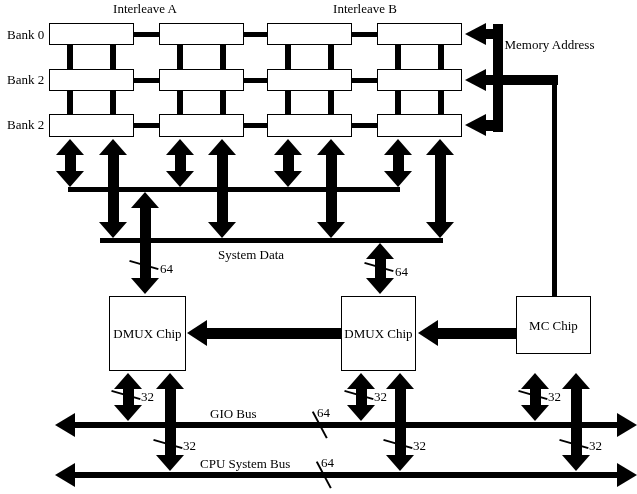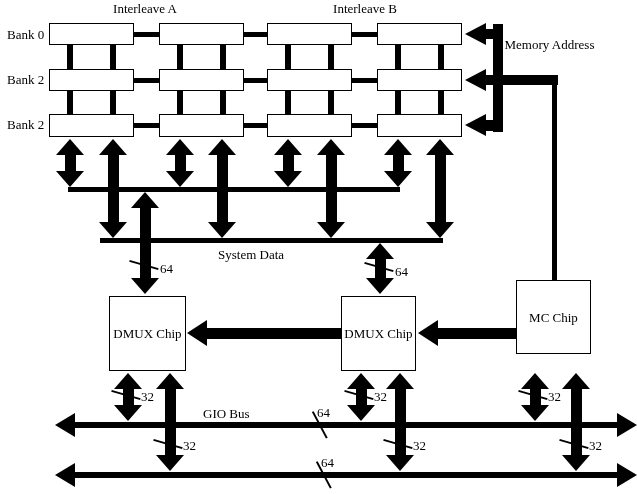--- a/index.html
+++ b/index.html
@@ -102,21 +102,21 @@
     <div class="abs tri" style="left: 465px; top: 69px; border-top: 11px solid transparent; border-bottom: 11px solid transparent; border-right: 21px solid rgb(0, 0, 0);"></div>
     <div class="abs tri" style="left: 465px; top: 114px; border-top: 11px solid transparent; border-bottom: 11px solid transparent; border-right: 21px solid rgb(0, 0, 0);"></div>
     <div class="abs bar" style="left: 486px; top: 29px; width: 17px; height: 10px;"></div>
     <div class="abs bar" style="left: 486px; top: 75px; width: 72px; height: 10px;"></div>
     <div class="abs bar" style="left: 486px; top: 120px; width: 17px; height: 11px;"></div>
     <div class="abs bar" style="left: 493px; top: 24px; width: 10px; height: 108px;"></div>
     <div class="abs bar" style="left: 552px; top: 85px; width: 5px; height: 211px;"></div>
     <div class="abs lbl lblc" style="left: 492px; top: 37px; width: 115px;">Memory Address</div>
     <div class="abs box" style="left: 109px; top: 296px; width: 77px; height: 75px;">DMUX Chip</div>
     <div class="abs box" style="left: 341px; top: 296px; width: 75px; height: 75px;">DMUX Chip</div>
-    <div class="abs box" style="left: 516px; top: 280px; width: 75px; height: 74px;">MC Chip</div>
+    <div class="abs box" style="left: 516px; top: 296px; width: 75px; height: 58px;">MC Chip</div>
     <div class="abs tri" style="left: 187px; top: 320px; border-top: 13px solid transparent; border-bottom: 13px solid transparent; border-right: 20px solid rgb(0, 0, 0);"></div>
     <div class="abs bar" style="left: 205px; top: 328px; width: 136px; height: 11px;"></div>
     <div class="abs tri" style="left: 418px; top: 320px; border-top: 13px solid transparent; border-bottom: 13px solid transparent; border-right: 20px solid rgb(0, 0, 0);"></div>
     <div class="abs bar" style="left: 436px; top: 328px; width: 80px; height: 11px;"></div>
     <div class="abs tri" style="left: 114px; top: 373px; border-left: 14px solid transparent; border-right: 14px solid transparent; border-bottom: 16px solid rgb(0, 0, 0);"></div>
     <div class="abs bar" style="left: 123px; top: 387px; width: 11px; height: 20px;"></div>
     <div class="abs tri" style="left: 114px; top: 405px; border-left: 14px solid transparent; border-right: 14px solid transparent; border-top: 16px solid rgb(0, 0, 0);"></div>
     <div class="abs tri" style="left: 156px; top: 373px; border-left: 14px solid transparent; border-right: 14px solid transparent; border-bottom: 16px solid rgb(0, 0, 0);"></div>
     <div class="abs bar" style="left: 165px; top: 387px; width: 11px; height: 70px;"></div>
     <div class="abs tri" style="left: 156px; top: 455px; border-left: 14px solid transparent; border-right: 14px solid transparent; border-top: 16px solid rgb(0, 0, 0);"></div>
@@ -140,21 +140,22 @@
     <div class="abs lbl" style="left: 374px; top: 389px;">32</div>
     <div class="abs tick" style="left: 383px; top: 443px; width: 30px; transform: rotate(16deg);"></div>
     <div class="abs lbl" style="left: 413px; top: 438px;">32</div>
     <div class="abs tick" style="left: 518px; top: 394px; width: 30px; transform: rotate(16deg);"></div>
     <div class="abs lbl" style="left: 548px; top: 389px;">32</div>
     <div class="abs tick" style="left: 559px; top: 443px; width: 30px; transform: rotate(16deg);"></div>
     <div class="abs lbl" style="left: 589px; top: 438px;">32</div>
     <div class="abs bar" style="left: 72px; top: 422px; width: 548px; height: 6px;"></div>
     <div class="abs tri" style="left: 55px; top: 413px; border-top: 12px solid transparent; border-bottom: 12px solid transparent; border-right: 20px solid rgb(0, 0, 0);"></div>
     <div class="abs tri" style="left: 617px; top: 413px; border-top: 12px solid transparent; border-bottom: 12px solid transparent; border-left: 20px solid rgb(0, 0, 0);"></div>
-    <div class="abs lbl" style="left: 203px; top: 406px;">GIO Bus</div>
+    <div class="abs lbl" style="left: 210px; top: 406px;">GIO Bus</div>
     <div class="abs tick" style="left: 305px; top: 424px; width: 30px; transform: rotate(62deg);"></div>
     <div class="abs lbl" style="left: 317px; top: 405px;">64</div>
     <div class="abs bar" style="left: 72px; top: 472px; width: 548px; height: 6px;"></div>
     <div class="abs tri" style="left: 55px; top: 463px; border-top: 12px solid transparent; border-bottom: 12px solid transparent; border-right: 20px solid rgb(0, 0, 0);"></div>
     <div class="abs tri" style="left: 617px; top: 463px; border-top: 12px solid transparent; border-bottom: 12px solid transparent; border-left: 20px solid rgb(0, 0, 0);"></div>
+    <div class="abs lbl" style="left: 200px; top: 456px;">CPU System Bus</div>
     <div class="abs tick" style="left: 309px; top: 474px; width: 30px; transform: rotate(62deg);"></div>
     <div class="abs lbl" style="left: 321px; top: 455px;">64</div>
   </div>
 
 </body></html>

